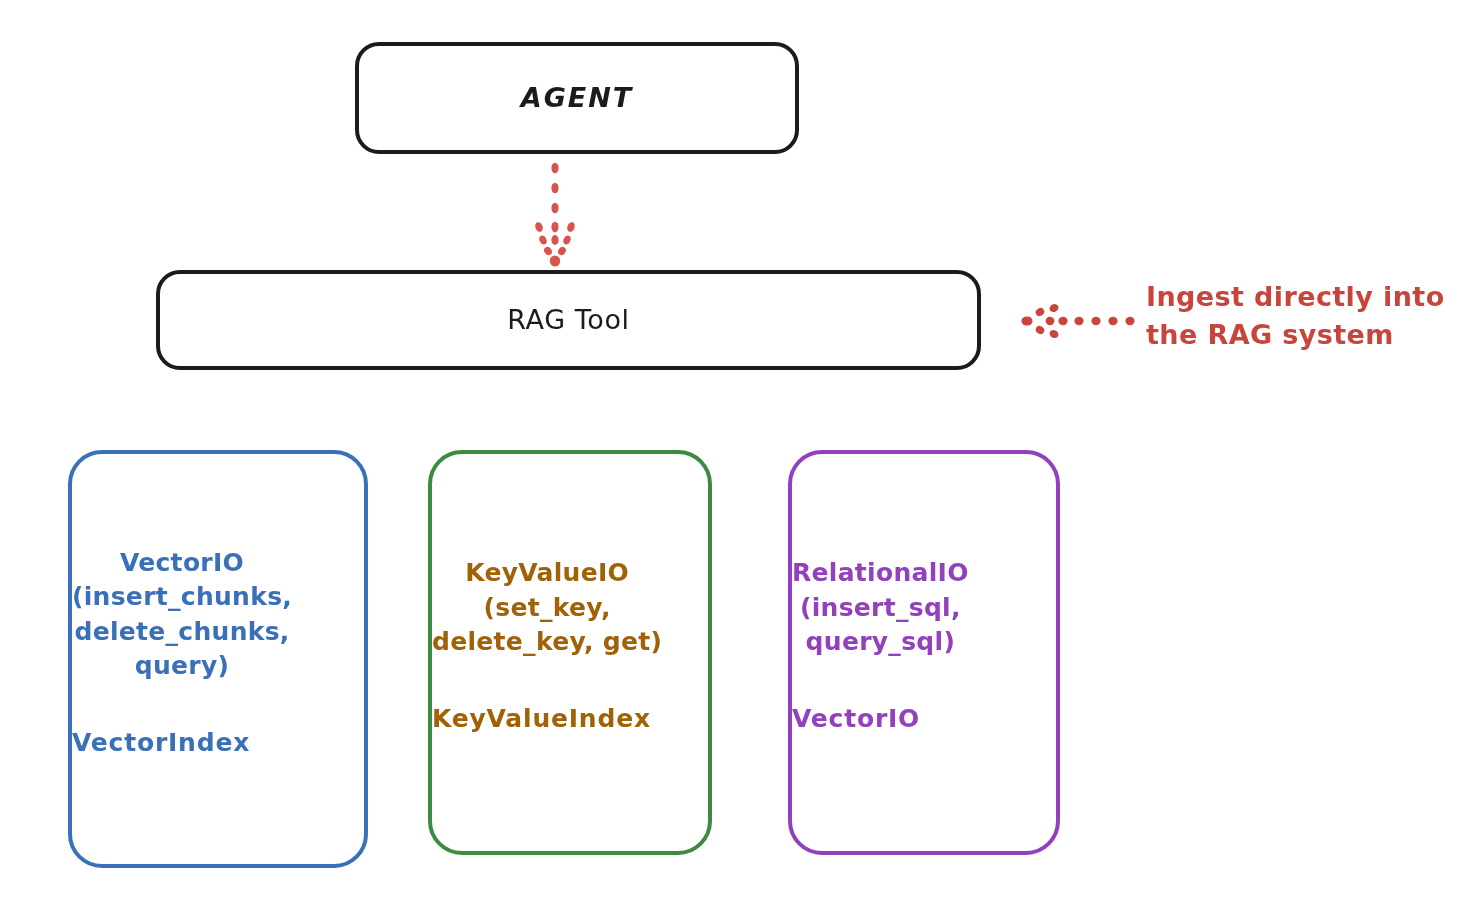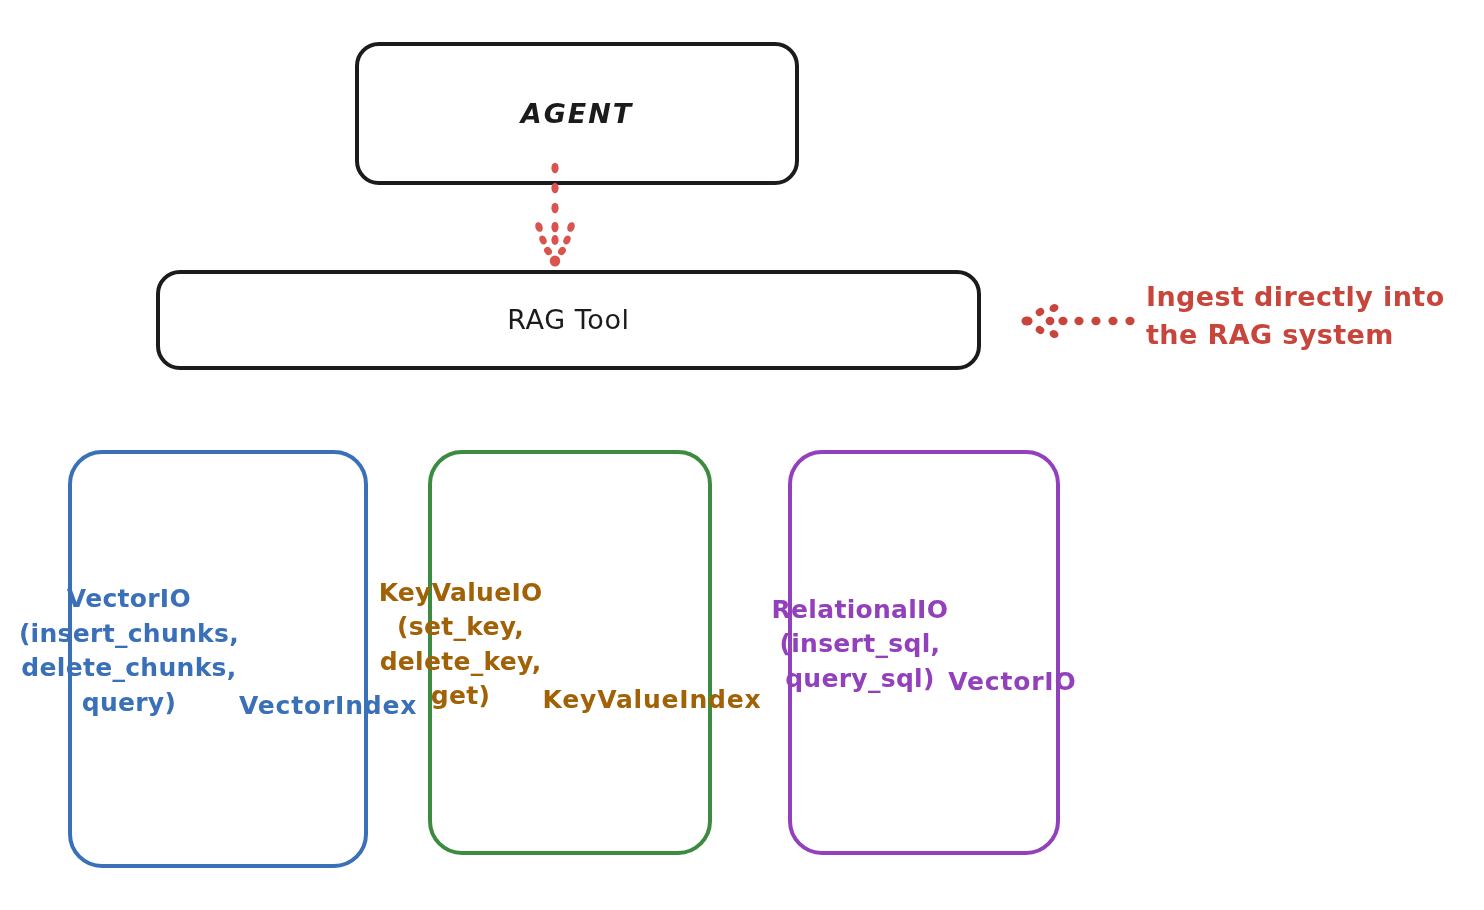--- a/index.html
+++ b/index.html
@@ -52,21 +52,21 @@
     font-style: normal;
     font-weight: 500;
     letter-spacing: 0.6px;
   }
 
   
   #agent-box {
     left: 355px;
     top: 42px;
     width: 444px;
-    height: 143px;
+    height: 112px;
   }
 
   
   #rag-tool-box {
     left: 156px;
     top: 270px;
     width: 825px;
     height: 100px;
   }
 
@@ -116,22 +116,22 @@
     width: 272px;
     height: 405px;
     border-color: #9340bd;
   }
   #relationalio-box .node-label,
   #relationalio-box .node-sub { color: #9340bd; }
 
   
   .box-color .inner {
     display: flex;
-    flex-direction: row;
-    align-items: flex-end;
+    flex-direction: column;
+    align-items: flex-start;
     justify-content: center;
     width: 100%;
     transform: translateY(-8px);
   }
 
   
   .connector {
     position: absolute;
     pointer-events: none;
   }

